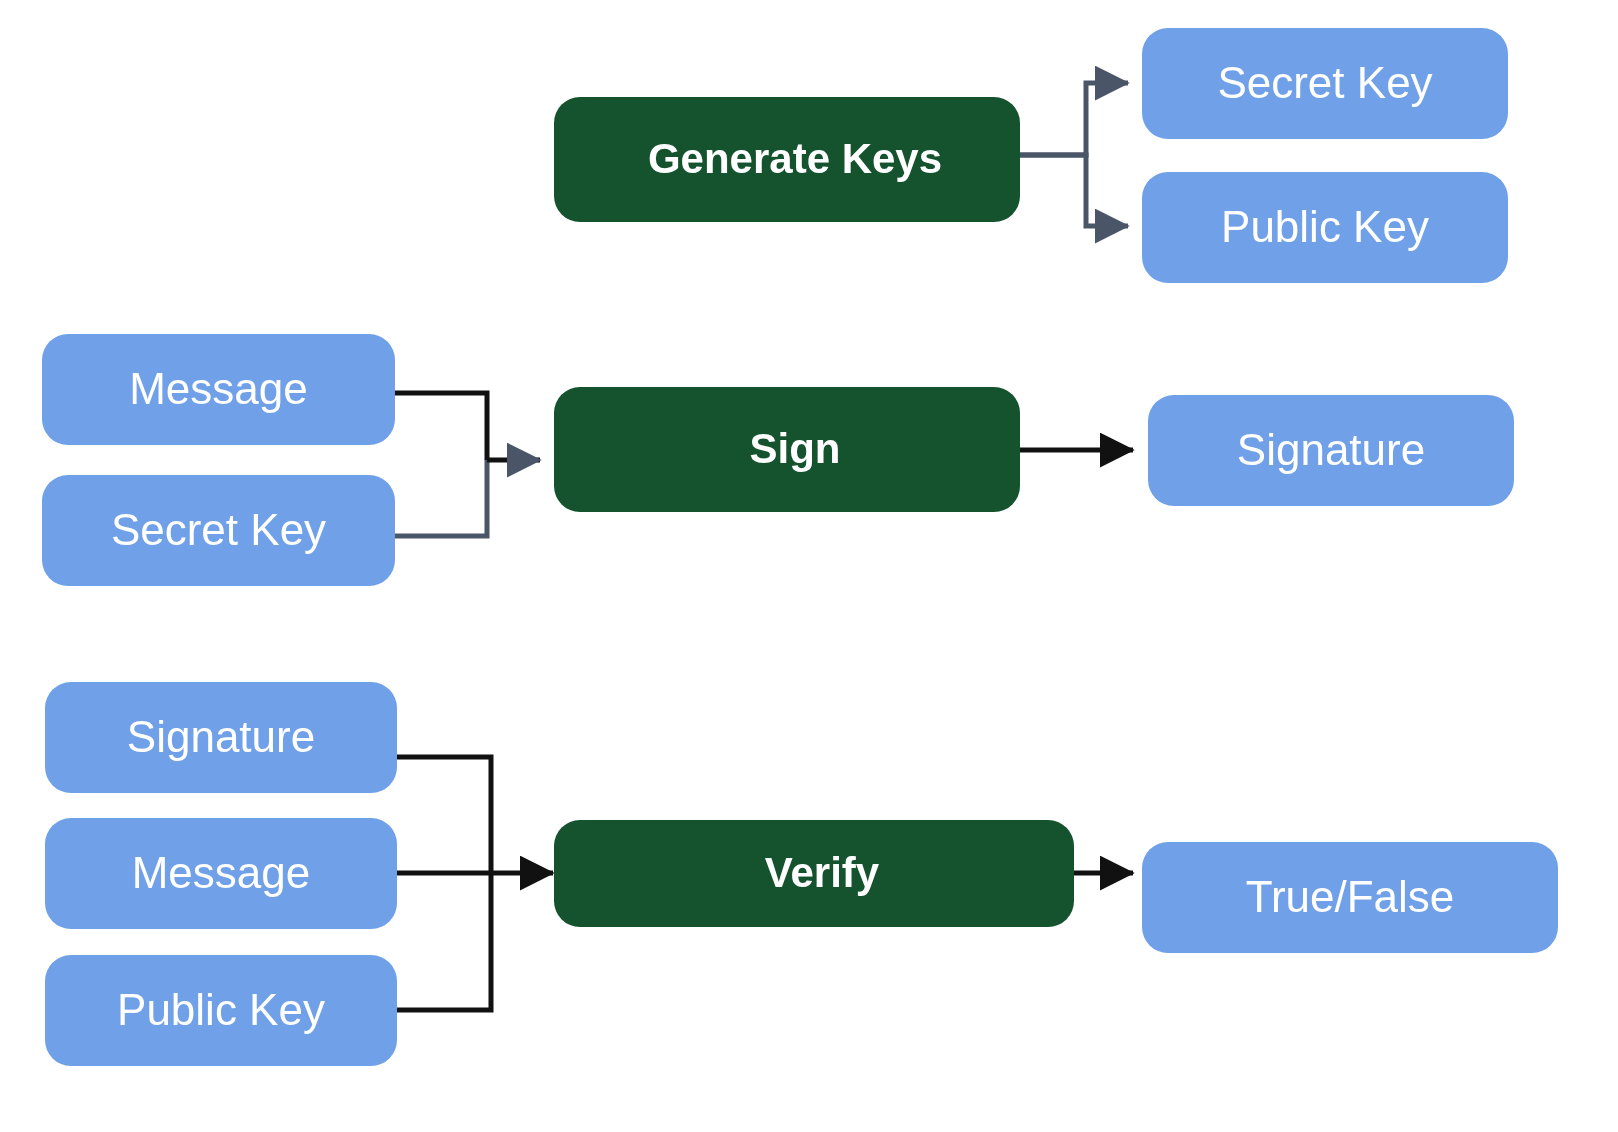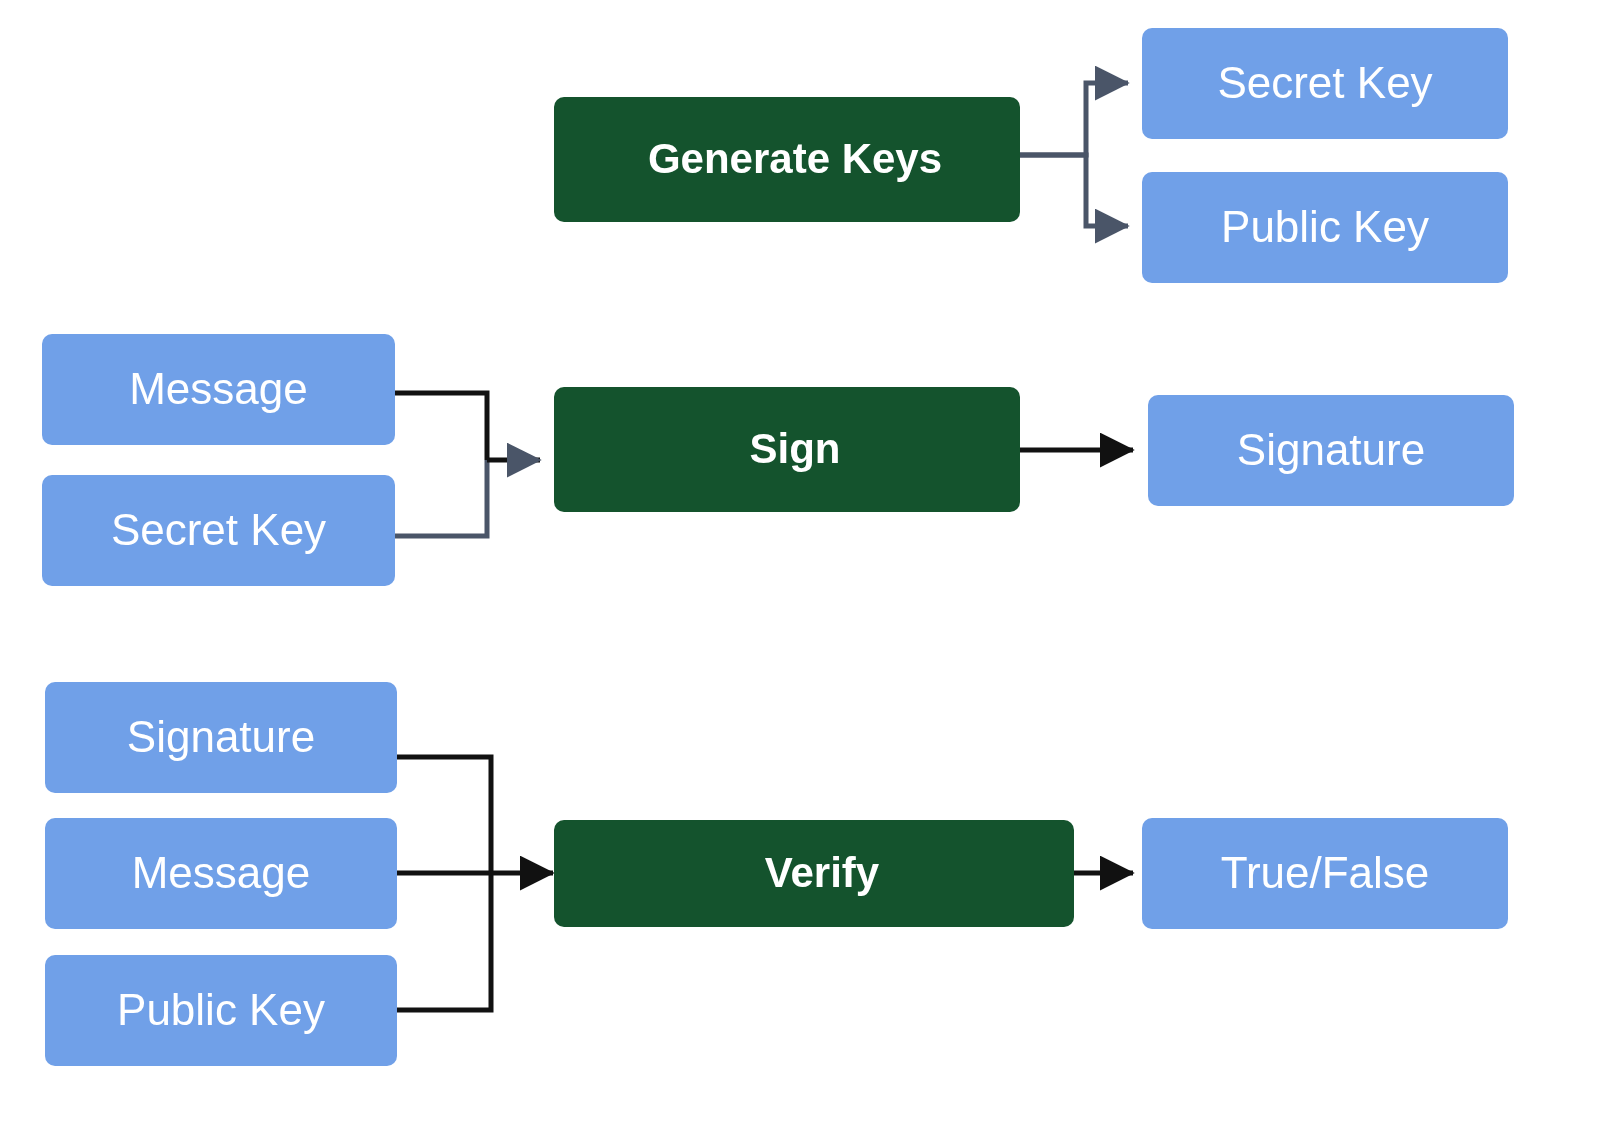--- a/index.html
+++ b/index.html
@@ -14,21 +14,21 @@
     background: #ffffff;
     overflow: hidden;
     font-family: "Liberation Sans", sans-serif;
   }
   .node {
     position: absolute;
     box-sizing: border-box;
     display: flex;
     align-items: center;
     justify-content: center;
-    border-radius: 10px;
+    border-radius: 26px;
     color: #ffffff;
     text-align: center;
     line-height: 1.1;
     user-select: none;
   }
   .node.blue {
     background: #70a0e8;
     font-size: 44px;
     font-weight: 400;
   }
@@ -138,17 +138,17 @@
   </div>
 
   <div class="node blue" style="left:45px; top:955px; width:352px; height:111px;">
     <span class="label">Public Key</span>
   </div>
 
   <div class="node red" style="left:554px; top:820px; width:520px; height:107px;">
     <span class="label">Verify</span>
   </div>
 
-  <div class="node blue" style="left:1142px; top:818px; width:366px; height:111px;">
+  <div class="node blue" style="left:1142px; top:842px; width:416px; height:111px;">
     <span class="label">True/False</span>
   </div>
 
 </div>
 
 </body></html>

